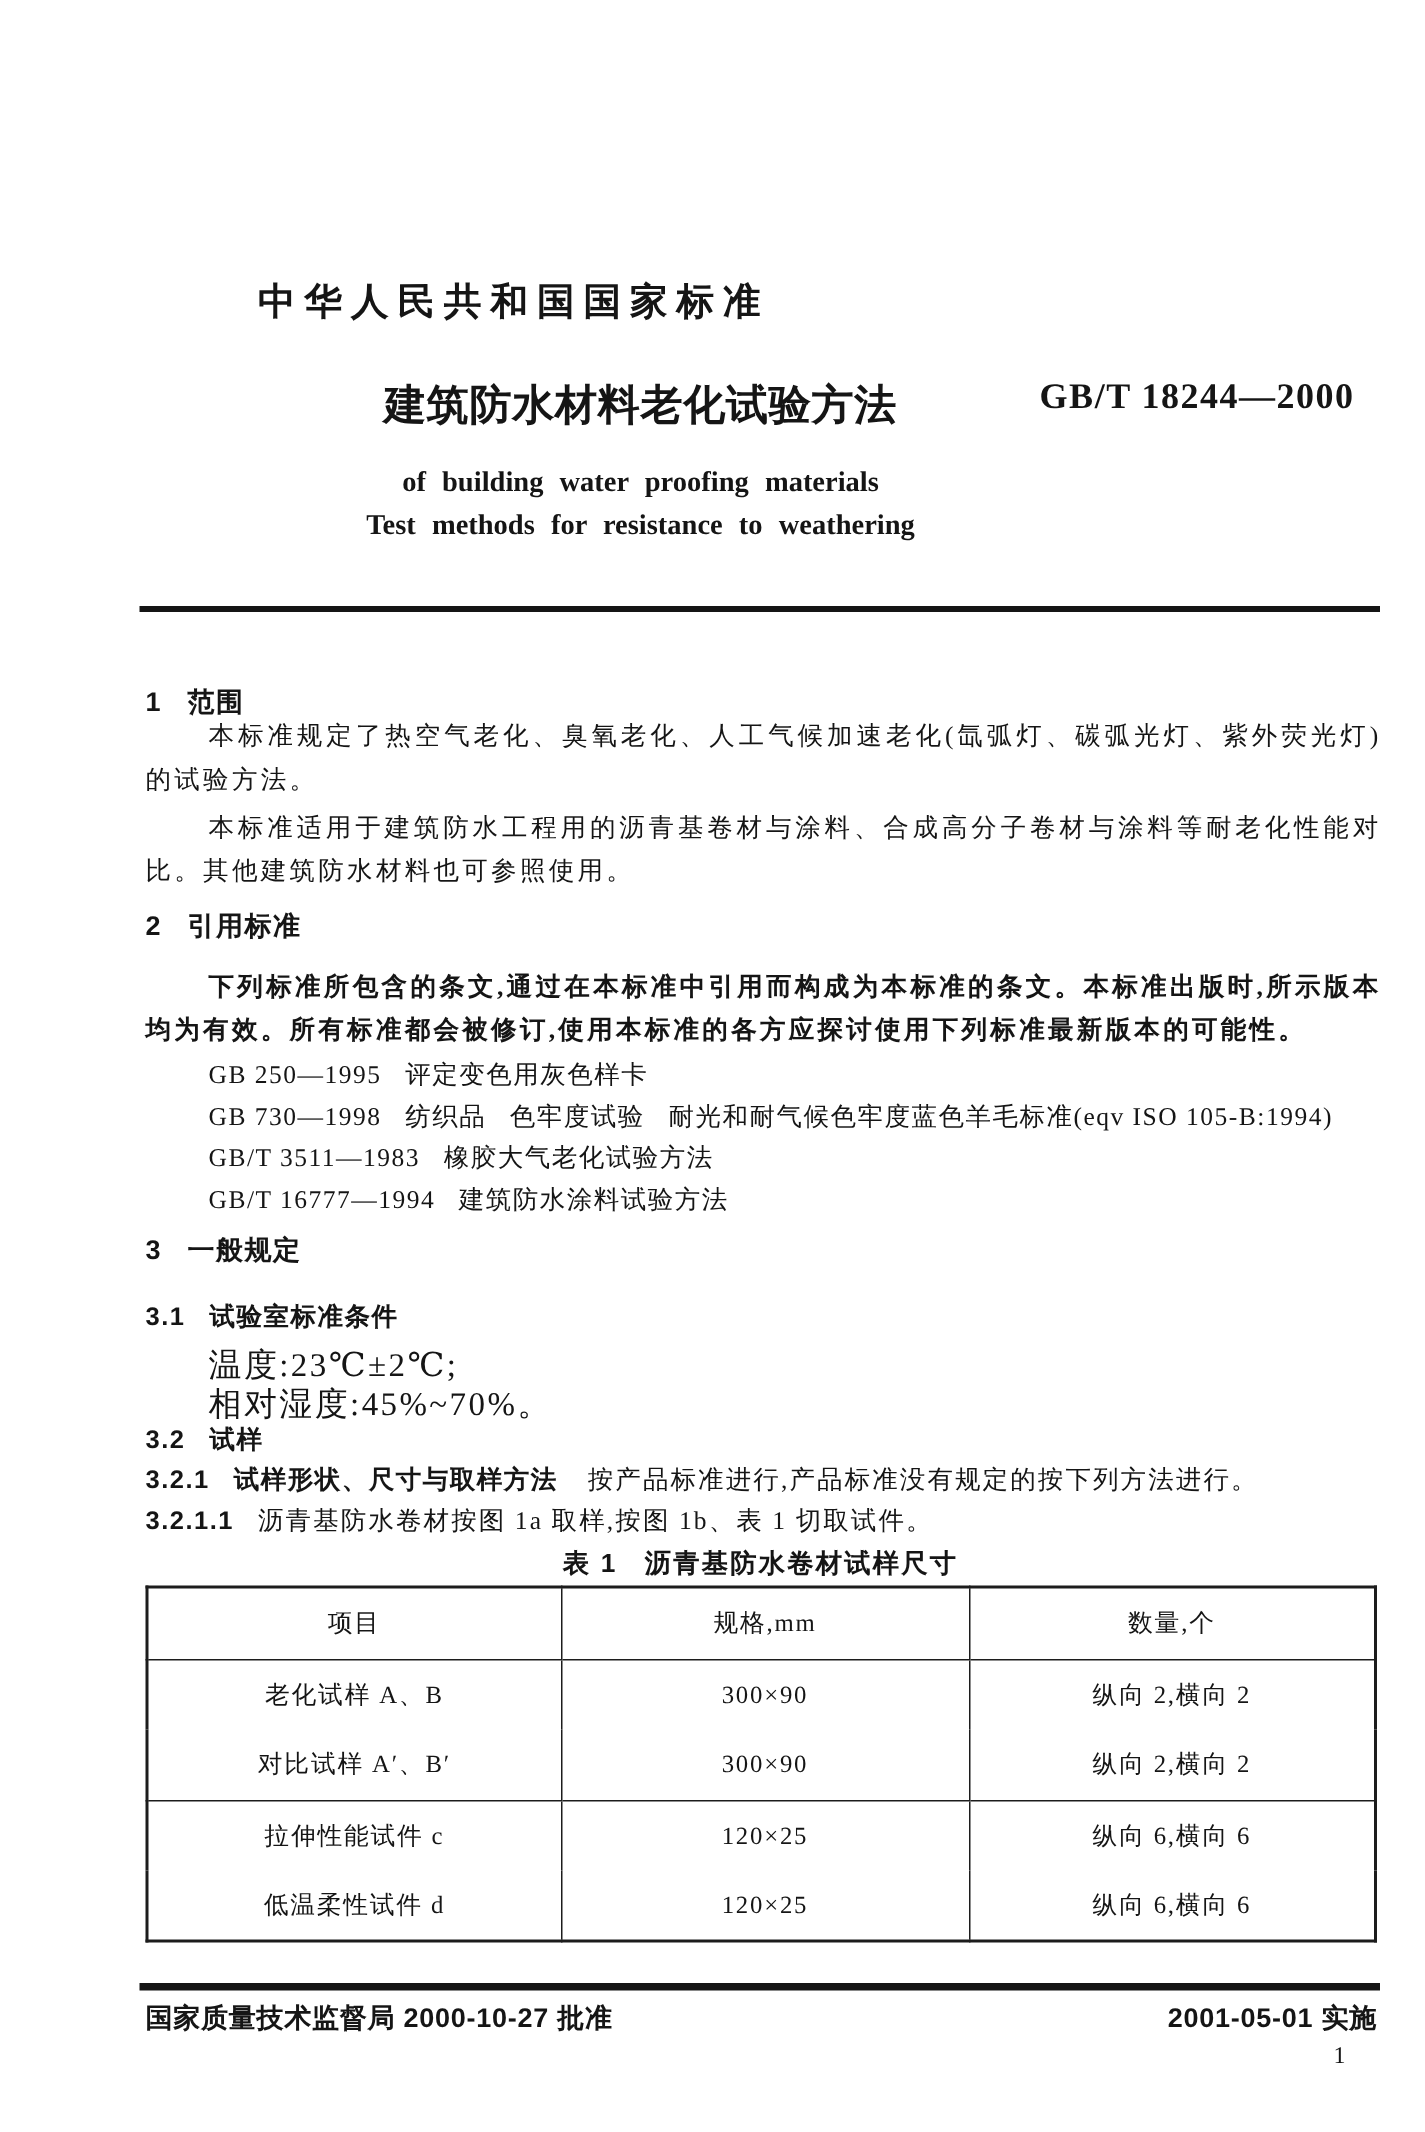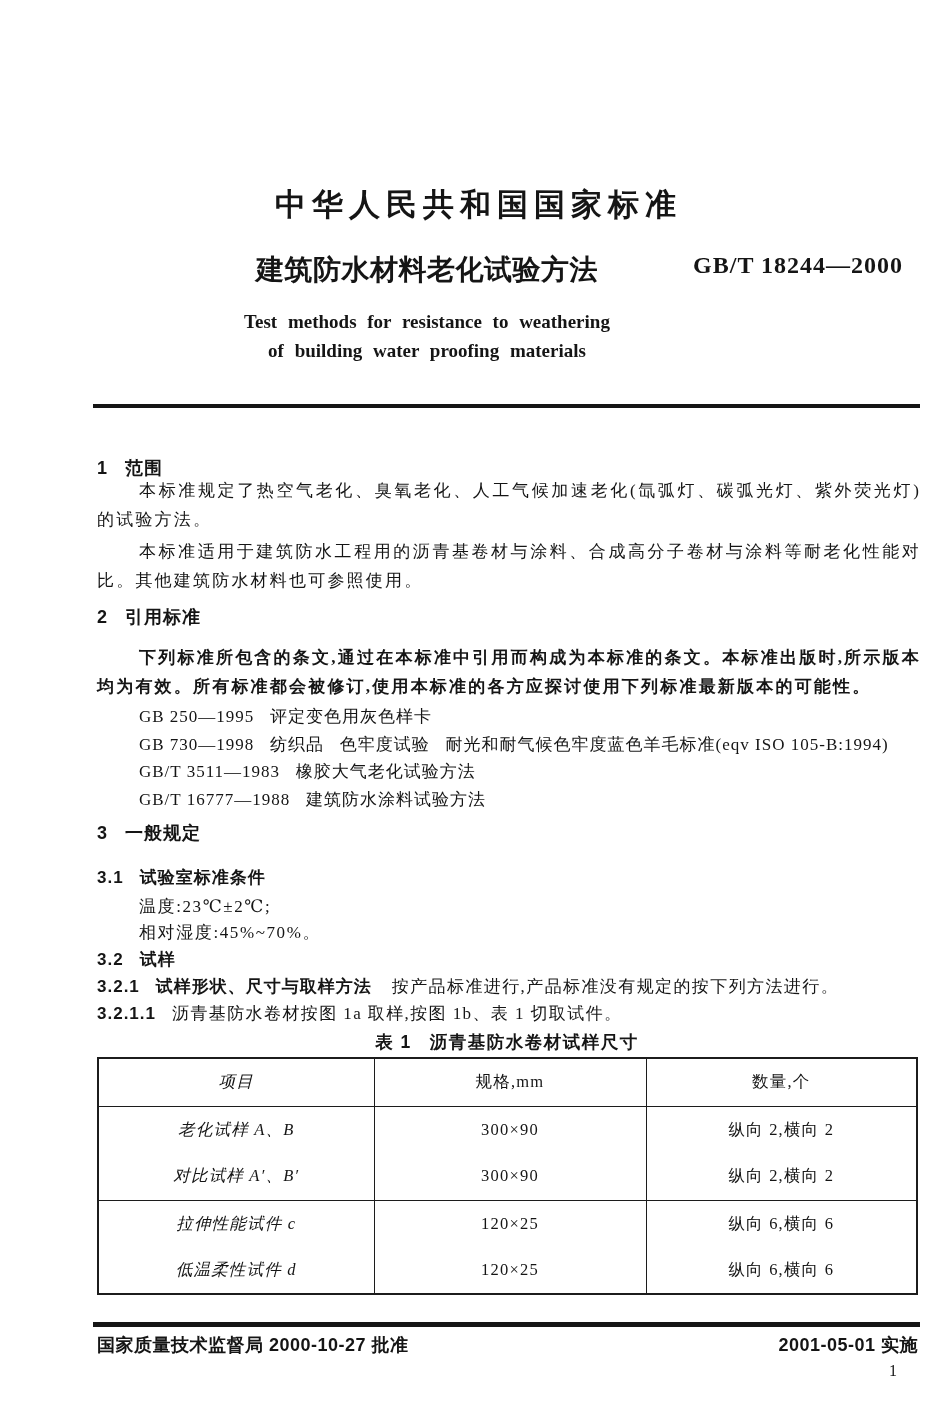--- a/index.html
+++ b/index.html
@@ -10,22 +10,22 @@
     font-family: "Liberation Serif", "DejaVu Serif", serif;
     color: #151515;
     overflow: hidden;
   }
   .abs { position: absolute; }
   .hei { font-family: "Liberation Sans", "DejaVu Sans", sans-serif; font-weight: bold; }
 
   
   #std-label {
     left: 172px; top: 184px; width: 510px;
-    text-align: right;
-    font-size: 31px; letter-spacing: 6px;
+    text-align: left;
+    font-size: 25px; letter-spacing: 6px;
   }
   #title-zh {
     left: 172px; top: 251px; width: 510px;
     text-align: center;
     font-size: 28px; letter-spacing: 0.5px;
   }
   #std-code {
     top: 252px; right: 47px;
     font-size: 24px; font-weight: bold;
     letter-spacing: 1px;
@@ -65,21 +65,21 @@
     left: 97px; width: 824px;
     font-size: 17px; line-height: 28.5px;
     letter-spacing: 2.2px;
     text-align: justify;
     text-indent: 42px;
   }
   #sec1-p1 { top: 477px; }
   #sec1-p2 { top: 538px; }
   #sec2-p  { top: 644px; font-weight: bold; }
 
-  .indent-line { left: 139px; font-size: 17px; letter-spacing: 1.6px; white-space: pre; }
+  .indent-line { left: 139px; font-size: 22px; letter-spacing: 1.6px; white-space: pre; }
   #s31-l1 { top: 895px; }
   #s31-l2 { top: 921px; }
 
   #ref-list { left: 139px; top: 703px; font-size: 17px; line-height: 27.6px; letter-spacing: 1px; }
   #ref-list .ref-item { white-space: pre; }
 
   
   #tbl-caption {
     left: 97px; top: 1030px; width: 820px;
     text-align: center; font-size: 17.5px; letter-spacing: 1.5px;
@@ -92,21 +92,21 @@
     width: 819px;
     font-size: 16.5px;
   }
   #table1 th, #table1 td {
     border-left: 1.5px solid #1c1c1c;
     text-align: center;
     font-weight: normal;
     letter-spacing: 1.2px;
     padding: 0;
   }
-  #table1 th:first-child, #table1 td:first-child { border-left: none; font-style: italic; }
+  #table1 th:first-child, #table1 td:first-child { border-left: none; }
   #table1 { border: 2px solid #1c1c1c; }
   #table1 thead tr { height: 48px; }
   #table1 thead { border-bottom: 1.7px solid #1c1c1c; }
   #table1 tbody tr { height: 47px; }
   #table1 tbody.grp2 { border-top: 1.7px solid #1c1c1c; margin-left: 32px; }
 
   
   #footer-rule { left: 93px; top: 1322px; width: 827px; height: 5px; }
   #footer-left  { left: 97px;  top: 1333px; font-size: 18px; letter-spacing: 0.5px; }
   #footer-right { right: 32px; top: 1333px; font-size: 18px; letter-spacing: 0.5px; }
@@ -114,37 +114,37 @@
 </style>
 </head>
 <body>
 
 <div>
 
   <div class="abs hei" id="std-label">中华人民共和国国家标准</div>
   <div class="abs hei" id="title-zh">建筑防水材料老化试验方法</div>
   <div class="abs" id="std-code">GB/T 18244—2000</div>
   <div class="abs" id="title-en">
+    <div>of building water proofing materials</div>
     <div>Test methods for resistance to weathering</div>
-    <div>of building water proofing materials</div>
   </div>
 
   <div class="abs rule" id="top-rule"></div>
 
   <div class="abs hei clause-head" id="sec1-h"><span class="cnum">1</span><span>范围</span></div>
   <p class="abs para" id="sec1-p1">本标准规定了热空气老化、臭氧老化、人工气候加速老化(氙弧灯、碳弧光灯、紫外荧光灯)的试验方法。</p>
   <p class="abs para" id="sec1-p2">本标准适用于建筑防水工程用的沥青基卷材与涂料、合成高分子卷材与涂料等耐老化性能对比。其他建筑防水材料也可参照使用。</p>
 
   <div class="abs hei clause-head" id="sec2-h"><span class="cnum">2</span><span>引用标准</span></div>
   <p class="abs para" id="sec2-p">下列标准所包含的条文,通过在本标准中引用而构成为本标准的条文。本标准出版时,所示版本均为有效。所有标准都会被修订,使用本标准的各方应探讨使用下列标准最新版本的可能性。</p>
   <div class="abs" id="ref-list">
     <div class="ref-item">GB 250—1995   评定变色用灰色样卡</div>
     <div class="ref-item">GB 730—1998   纺织品   色牢度试验   耐光和耐气候色牢度蓝色羊毛标准(eqv ISO 105-B:1994)</div>
     <div class="ref-item">GB/T 3511—1983   橡胶大气老化试验方法</div>
-    <div class="ref-item">GB/T 16777—1988   建筑防水涂料试验方法</div>
+    <div class="ref-item">GB/T 16777—1994   建筑防水涂料试验方法</div>
   </div>
 
   <div class="abs hei clause-head" id="sec3-h"><span class="cnum">3</span><span>一般规定</span></div>
 
   <div class="abs hei sub-head" id="s31"><span class="cnum">3.1</span><span>试验室标准条件</span></div>
   <div class="abs indent-line" id="s31-l1">温度:23℃±2℃;</div>
   <div class="abs indent-line" id="s31-l2">相对湿度:45%~70%。</div>
 
   <div class="abs hei sub-head" id="s32"><span class="cnum">3.2</span><span>试样</span></div>
 

